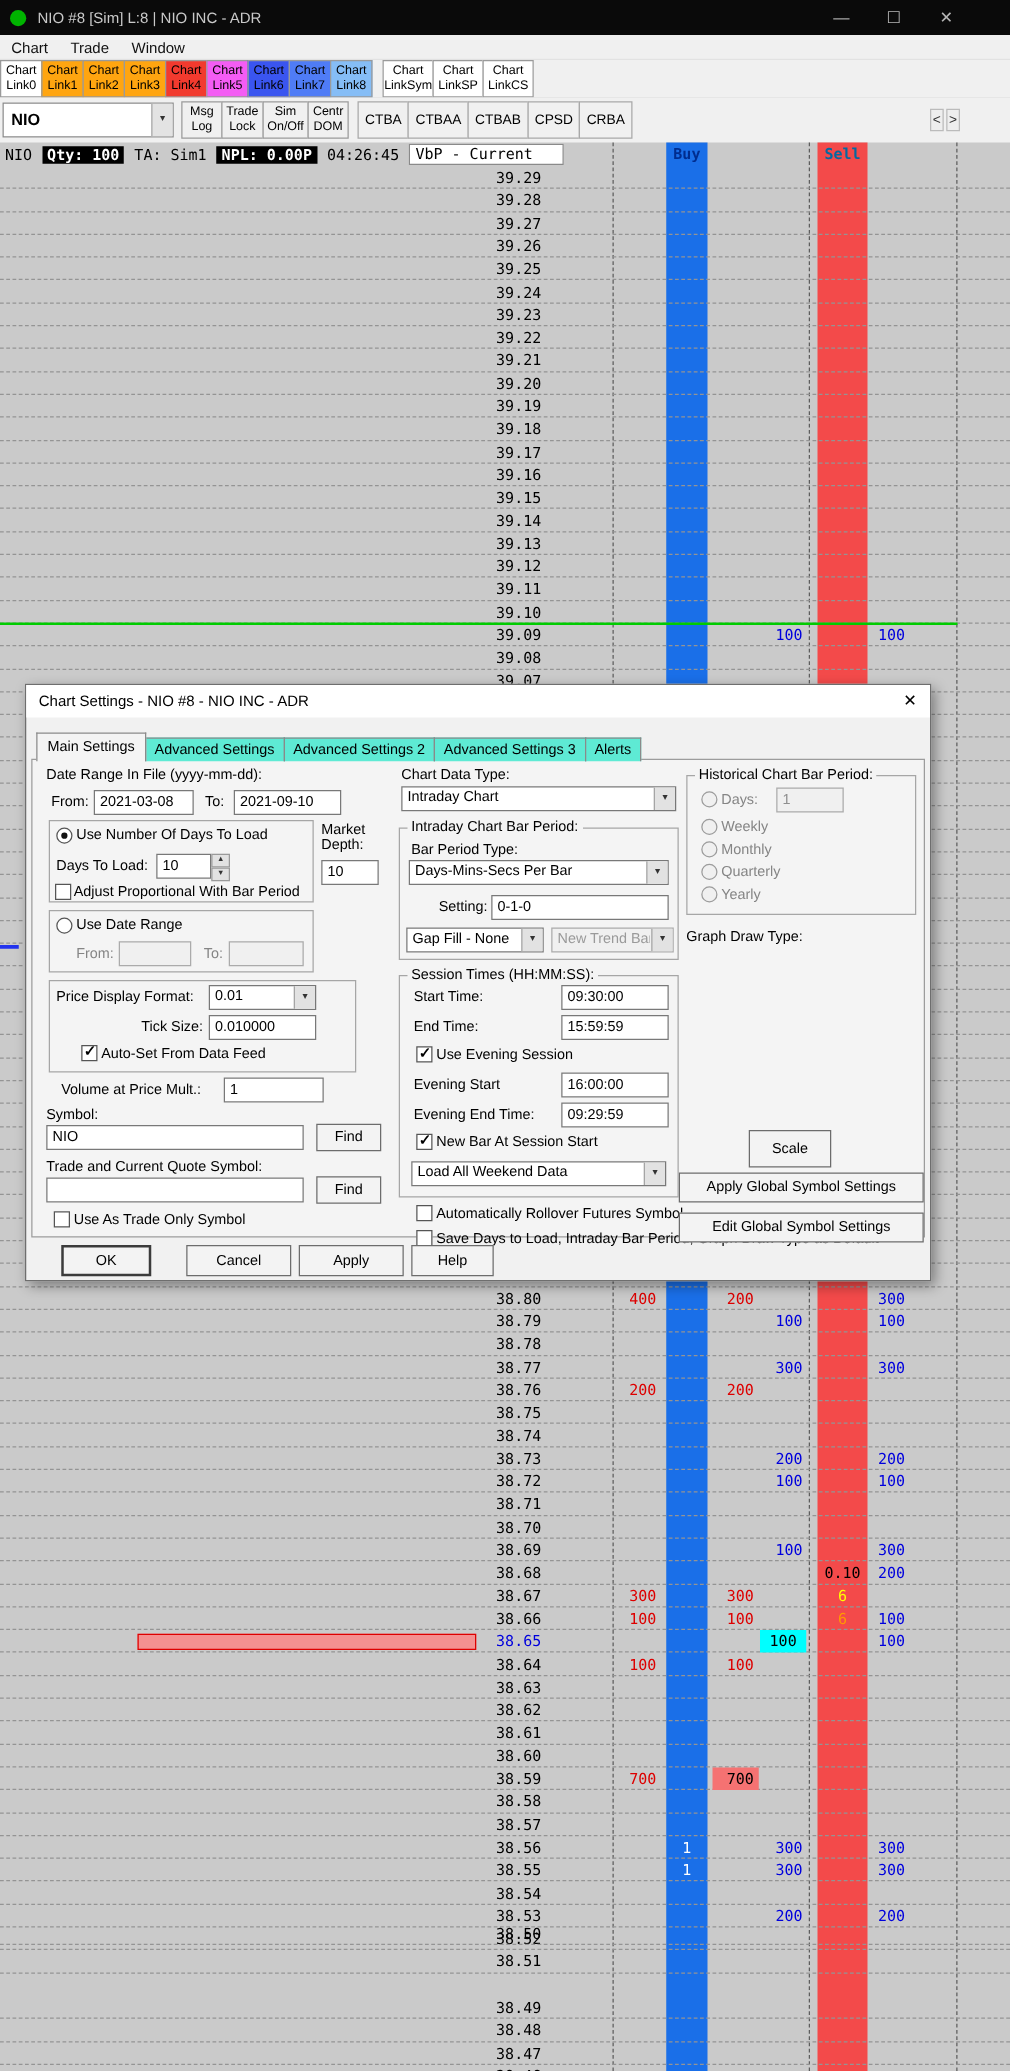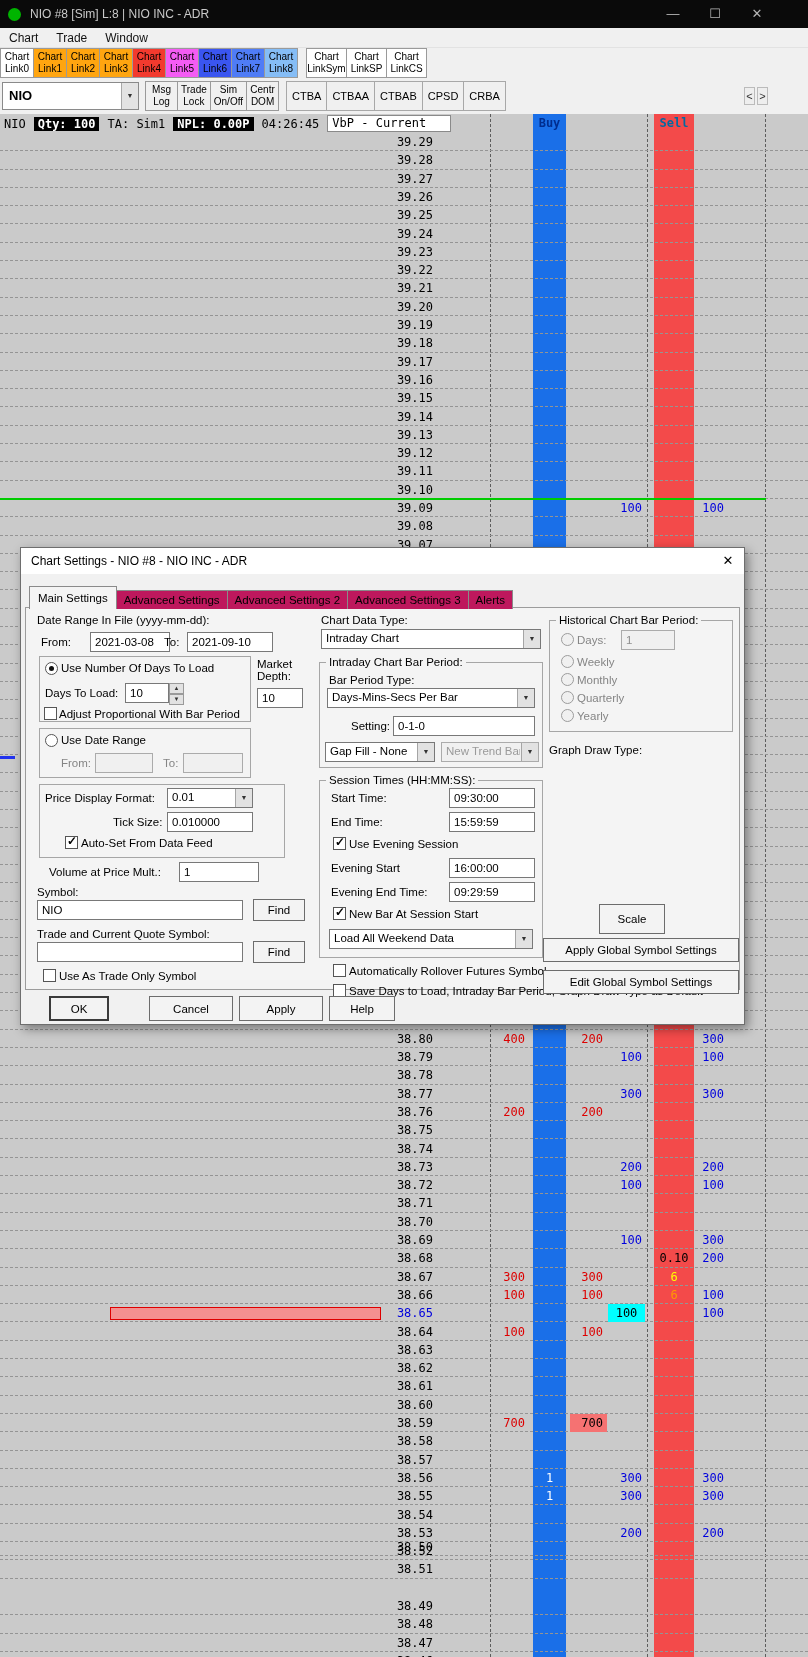--- a/index.html
+++ b/index.html
@@ -56,21 +56,21 @@
   .r-c2.hl-red{background:#f57272;color:#000}
   .r-c3{left:608px;width:37px;text-align:right;padding-right:3px;color:#0000dd}
   .r-c3.hl-cyan{background:#00ffff;color:#000;text-align:center;padding-right:0}
   .r-sell{left:654px;width:40px;text-align:center;color:#000}
   .r-c4{left:694px;width:34px;text-align:right;padding-right:4px;color:#0000dd}
   
   .dialog{position:absolute;left:20px;top:547px;width:725px;height:478px;background:#f1f1f1;border:1px solid #6e6e6e;box-shadow:3px 4px 10px rgba(0,0,0,.4);z-index:10;font-size:11.5px}
   .dlg-title{position:absolute;top:0;left:0;right:0;height:26px;background:#ffffff;display:flex;align-items:center;padding-left:10px;font-size:12px;color:#000}
   .dlg-close{position:absolute;right:4px;top:3px;width:24px;height:20px;text-align:center;line-height:20px;font-size:13px;color:#000}
   .dlg-tabs{position:absolute;top:38px;left:8px;display:flex;align-items:flex-end;z-index:3}
-  .dlg-tab{border:1px solid #8a8a8a;border-bottom:none;background:#be185d;padding:3px 7px;white-space:nowrap;margin-right:-1px}
+  .dlg-tab{border:1px solid #8a8a8a;border-bottom:none;background:#5eead4;padding:3px 7px;white-space:nowrap;margin-right:-1px}
   .dlg-tab.active{background:#f4f4f4;padding:5px 8px;position:relative;top:0}
   .tab-frame{position:absolute;left:4px;right:4px;top:59px;bottom:34px;border:1px solid #9c9c9c;background:#f4f4f4;z-index:1}
   .dialog .lab{position:absolute;white-space:nowrap;color:#000;z-index:2}
   .dialog .lab.gray{color:#858585}
   .dialog .lab.wrap{white-space:normal;width:50px}
   .inp{position:absolute;height:20px;border:1px solid #787878;background:#fff;font:11.5px "Liberation Sans",sans-serif;padding:1px 4px;z-index:2}
   .inp:disabled{background:#f0f0f0;color:#8f8f8f;border-color:#ababab}
   .combo{position:absolute;height:20px;border:1px solid #787878;background:#fff;z-index:2}
   .combo .cval{position:absolute;left:4px;right:18px;top:2px;white-space:nowrap;overflow:hidden}
   .combo .carr{position:absolute;right:0;top:0;bottom:0;width:17px;background:#e2e2e2;border-left:1px solid #a5a5a5;font-size:7px;text-align:center;line-height:18px;color:#333}
@@ -528,21 +528,21 @@
         <div class="dlg-tab active">Main Settings</div>
         <div class="dlg-tab">Advanced Settings</div>
         <div class="dlg-tab">Advanced Settings 2</div>
         <div class="dlg-tab">Advanced Settings 3</div>
         <div class="dlg-tab">Alerts</div>
       </div>
     <div class="tab-frame"></div>
 
     <span class="lab" style="left:16px;top:66px">Date Range In File (yyyy-mm-dd):</span>
     <span class="lab" style="left:20px;top:88px">From:</span>
-    <input class="inp" style="left: 54px; top: 84px; width: 80px; margin-left: 15px;" value="2021-03-08">
+    <input class="inp" style="left: 54px; top: 84px; width: 80px;" value="2021-03-08">
     <span class="lab" style="left:143px;top:88px">To:</span>
     <input class="inp" style="left: 166px; top: 84px; width: 86px;" value="2021-09-10">
 
     <div class="grp" style="left:18px;top:108px;width:212px;height:66px"></div>
     <span class="rb sel" style="left:24px;top:114px"></span>
     <span class="lab" style="left:40px;top:114px">Use Number Of Days To Load</span>
     <span class="lab" style="left:24px;top:139px">Days To Load:</span>
     <input class="inp" style="left: 104px; top: 135px; width: 44px;" value="10">
     <span class="spin" style="left:148px;top:135px">
         <i>▲</i>
@@ -647,18 +647,18 @@
     <span class="rb dis" style="left:540px;top:143px"></span>
     <span class="lab gray" style="left:556px;top:144px">Quarterly</span>
     <span class="rb dis" style="left:540px;top:161px"></span>
     <span class="lab gray" style="left:556px;top:162px">Yearly</span>
 
     <span class="lab" style="left:528px;top:196px">Graph Draw Type:</span>
     <button class="btn" style="left:578px;top:356px;width:66px;height:30px">Scale</button>
     <button class="btn" style="left:522px;top:390px;width:196px;height:24px">Apply Global Symbol Settings</button>
     <button class="btn" style="left:522px;top:422px;width:196px;height:24px">Edit Global Symbol Settings</button>
 
-    <button class="btn default" style="left:28px;top:448px;width:60px;height:25px">OK</button>
+    <button class="btn default" style="left:28px;top:448px;width:72px;height:25px">OK</button>
     <button class="btn" style="left:128px;top:448px;width:84px;height:25px">Cancel</button>
     <button class="btn" style="left:218px;top:448px;width:84px;height:25px">Apply</button>
     <button class="btn" style="left:308px;top:448px;width:66px;height:25px">Help</button>
   </div>
 </div>
 
 </body></html>

